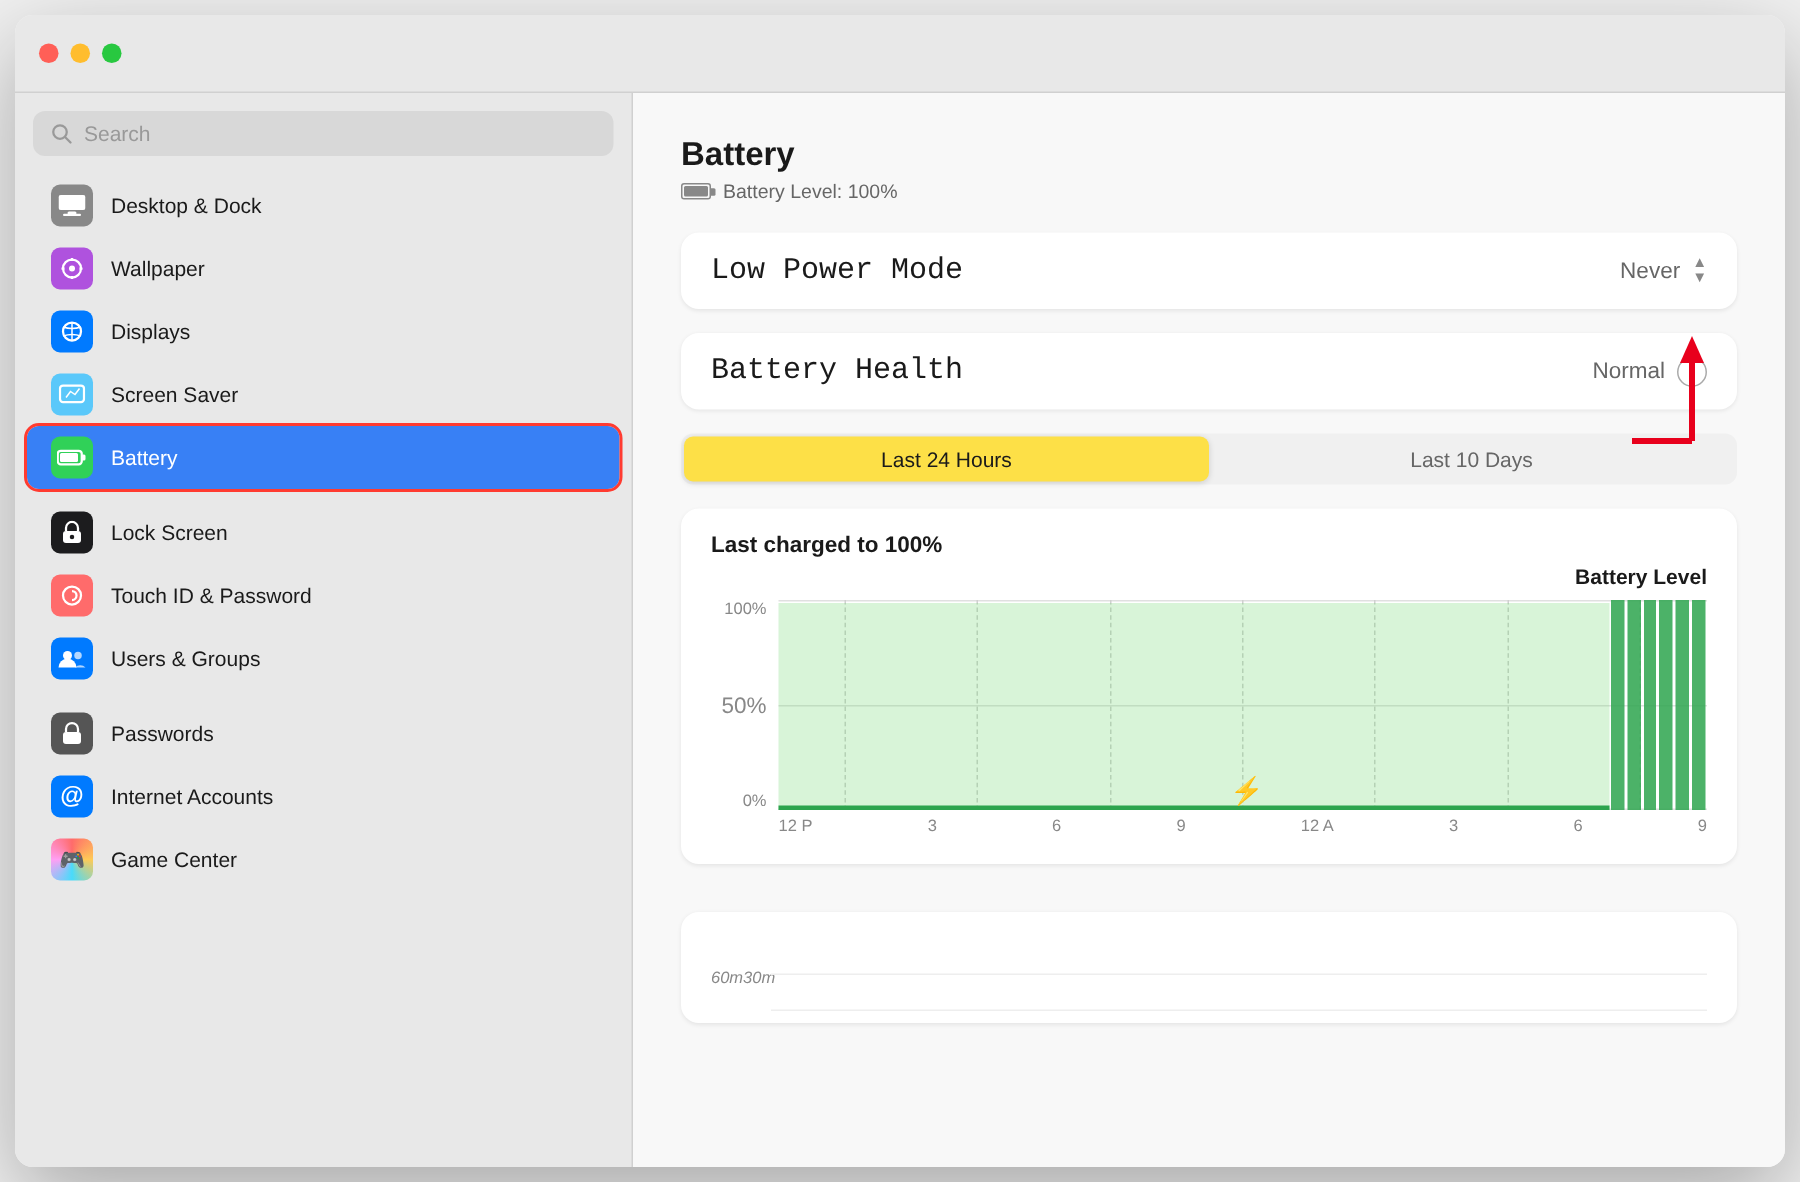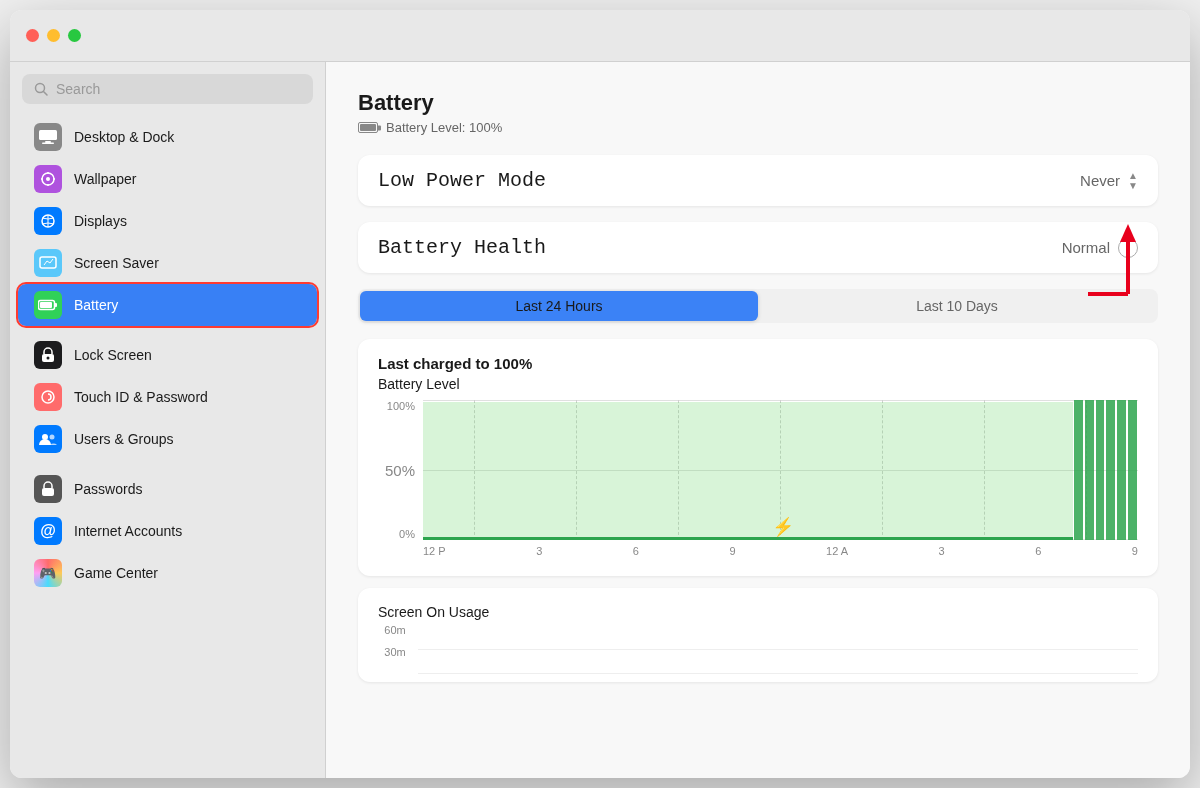--- a/index.html
+++ b/index.html
@@ -45,21 +45,21 @@
     .tl-close { background: #ff5f57; }
     .tl-minimize { background: #ffbd2e; }
     .tl-maximize { background: #28c840; }
     .content-area {
       display: flex;
       flex: 1;
       overflow: hidden;
     }
     
     .sidebar {
-      width: 316px;
+      width: 412px;
       background: #e8e8e8;
       border-right: 1px solid #d0d0d0;
       display: flex;
       flex-direction: column;
       padding: 12px 0;
       overflow-y: auto;
       flex-shrink: 0;
     }
     .search-bar {
       margin: 0 12px 12px 12px;
@@ -196,41 +196,42 @@
       flex: 1;
       padding: 7px 16px;
       border: none;
       background: transparent;
       border-radius: 6px;
       font-size: 14px;
       cursor: pointer;
       color: #666;
     }
     .tab-btn.active {
-      background: #3b82f6;
+      background: #fde047;
       color: #1a1a1a;
       box-shadow: 0 1px 4px rgba(0,0,0,0.15);
       font-weight: 500;
     }
 
     
     .chart-section {
       background: white;
       border-radius: 12px;
       padding: 16px 20px;
       box-shadow: 0 1px 3px rgba(0,0,0,0.08);
-      margin-bottom: 12px;
+      margin-bottom: 32px;
     }
     .chart-header {
       margin-bottom: 4px;
     }
     .chart-title-main {
       font-size: 14px;
-      font-weight: 400;
+      font-weight: 700;
       color: #1a1a1a;
+      text-align: right;
     }
     .chart-subtitle {
       font-size: 12px;
       color: #888;
       margin-bottom: 12px;
     }
     .chart-label-bold {
       font-size: 15px;
       font-weight: 700;
       color: #1a1a1a;
@@ -508,25 +509,24 @@
               <span>12 A</span>
               <span>3</span>
               <span>6</span>
               <span>9</span>
             </div>
           </div>
         </div>
       </div>
 
       <div class="chart-section" style="padding-bottom:8px;">
-        <div class="chart-title-main" style="margin-bottom:4px;">Screen On Usage</div>
 
         <div style="display:flex;">
 
-          <div style="width:40px;display:flex;flex-direction:column;justify-content:space-between;font-size:11px;color:#888;padding-bottom:16px;align-items:center;padding-right:6px;">
+          <div style="width:40px;display:flex;flex-direction:row;justify-content:space-between;font-size:11px;color:#888;padding-bottom:16px;align-items:flex-end;padding-right:6px;font-style:italic;">
             <span>60m</span>
             <span>30m</span>
           </div>
 
           <div style="flex:1;height:50px;position:relative;border-bottom:1px solid #eee;">
             <div style="position:absolute;top:50%;left:0;right:0;height:1px;background:#eee;"></div>
           </div>
         </div>
       </div>
     </div>

